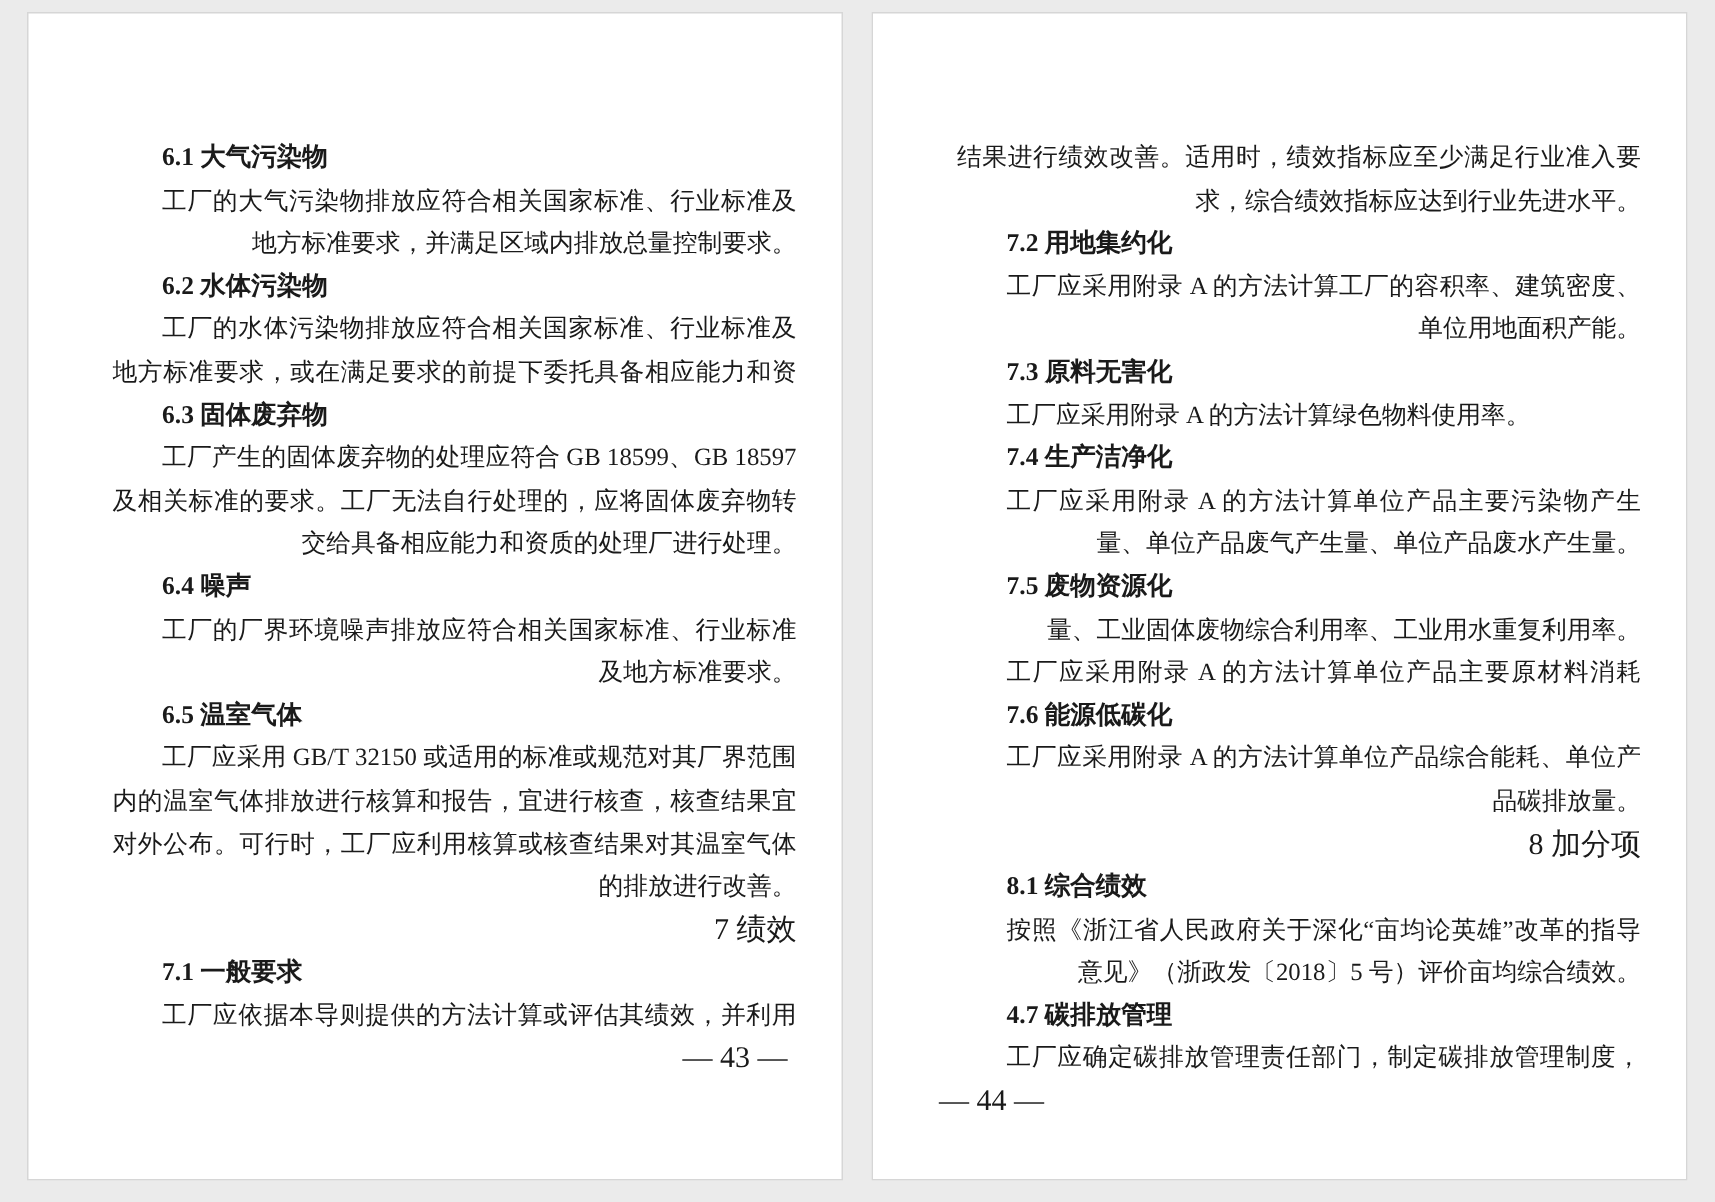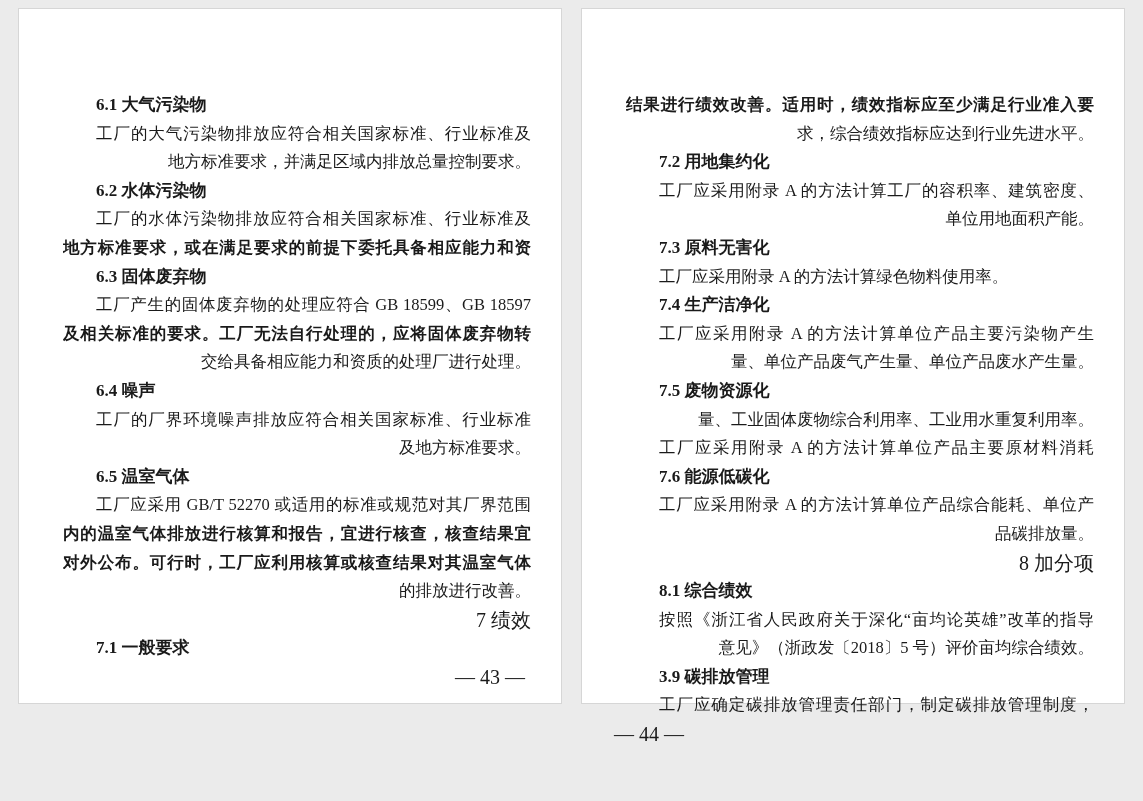--- a/index.html
+++ b/index.html
@@ -11,25 +11,26 @@
   }
   .viewer {
     width: 1143px; height: 801px;
     box-sizing: border-box;
     padding: 8px 18px;
     display: flex;
     gap: 19px;
     background: #ebebeb;
   }
   .page {
-    width: 544px; height: 696px;
+    width: 544px; height: 779px;
     box-sizing: border-box;
     background: #ffffff;
     border: 1px solid #d6d6d6;
     position: relative;
+    padding-left: 12px;
   }
   .content {
     box-sizing: border-box;
     padding: 82px 30px 0 44px;
     color: #1a1a1a;
   }
   .line {
     display: block;
     line-height: 28.6px;
     height: 28.6px;
@@ -37,21 +38,21 @@
     overflow: hidden;
     color: #1a1a1a;
   }
   
   .h1 { font-weight: 400; text-indent: 33px; font-size: 20px; text-align: right; }
   
   .h2 { font-weight: 700; text-indent: 33px; font-size: 17px; }
   
   .first { text-indent: 33px; text-align: justify; text-align-last: justify; }
   
-  .mid { text-align: justify; text-align-last: justify; font-weight: bold; }
+  .mid { text-align: justify; text-align-last: justify; }
   
   .last { text-align: right; }
   
   .only { text-indent: 33px; text-align: left; }
 
   .footer {
     line-height: 28.6px;
     font-size: 20px;
     color: #1a1a1a;
     box-sizing: border-box;
@@ -74,26 +75,27 @@
         <div class="line first">工厂的水体污染物排放应符合相关国家标准、行业标准及</div>
         <div class="line mid">地方标准要求，或在满足要求的前提下委托具备相应能力和资</div>
         <div class="line h2">6.3 固体废弃物</div>
         <div class="line first">工厂产生的固体废弃物的处理应符合 GB 18599、GB 18597</div>
         <div class="line mid">及相关标准的要求。工厂无法自行处理的，应将固体废弃物转</div>
         <div class="line last">交给具备相应能力和资质的处理厂进行处理。</div>
         <div class="line h2">6.4 噪声</div>
         <div class="line first">工厂的厂界环境噪声排放应符合相关国家标准、行业标准</div>
         <div class="line last">及地方标准要求。</div>
         <div class="line h2">6.5 温室气体</div>
-        <div class="line first">工厂应采用 GB/T 52270 或适用的标准或规范对其厂界范围</div>
+        <div class="line first">工厂应采用 GB/T 32150 或适用的标准或规范对其厂界范围</div>
         <div class="line mid">内的温室气体排放进行核算和报告，宜进行核查，核查结果宜</div>
         <div class="line mid">对外公布。可行时，工厂应利用核算或核查结果对其温室气体</div>
         <div class="line last">的排放进行改善。</div>
         <div class="line h1">7 绩效</div>
         <div class="line h2">7.1 一般要求</div>
+        <div class="line first">工厂应依据本导则提供的方法计算或评估其绩效，并利用</div>
       </div>
     <div class="footer side-right">— 43 —</div>
   </div>
 
   <div class="page">
     <div class="content">
         <div class="line mid">结果进行绩效改善。适用时，绩效指标应至少满足行业准入要</div>
         <div class="line last">求，综合绩效指标应达到行业先进水平。</div>
         <div class="line h2">7.2 用地集约化</div>
         <div class="line first">工厂应采用附录 A 的方法计算工厂的容积率、建筑密度、</div>
@@ -106,19 +108,19 @@
         <div class="line h2">7.5 废物资源化</div>
         <div class="line last">量、工业固体废物综合利用率、工业用水重复利用率。</div>
         <div class="line first">工厂应采用附录 A 的方法计算单位产品主要原材料消耗</div>
         <div class="line h2">7.6 能源低碳化</div>
         <div class="line first">工厂应采用附录 A 的方法计算单位产品综合能耗、单位产</div>
         <div class="line last">品碳排放量。</div>
         <div class="line h1">8 加分项</div>
         <div class="line h2">8.1 综合绩效</div>
         <div class="line first">按照《浙江省人民政府关于深化“亩均论英雄”改革的指导</div>
         <div class="line last">意见》（浙政发〔2018〕5 号）评价亩均综合绩效。</div>
-        <div class="line h2">3.9 碳排放管理</div>
+        <div class="line h2">4.7 碳排放管理</div>
         <div class="line first">工厂应确定碳排放管理责任部门，制定碳排放管理制度，</div>
       </div>
     <div class="footer side-left">— 44 —</div>
   </div>
 
 </div>
 
 </body></html>

